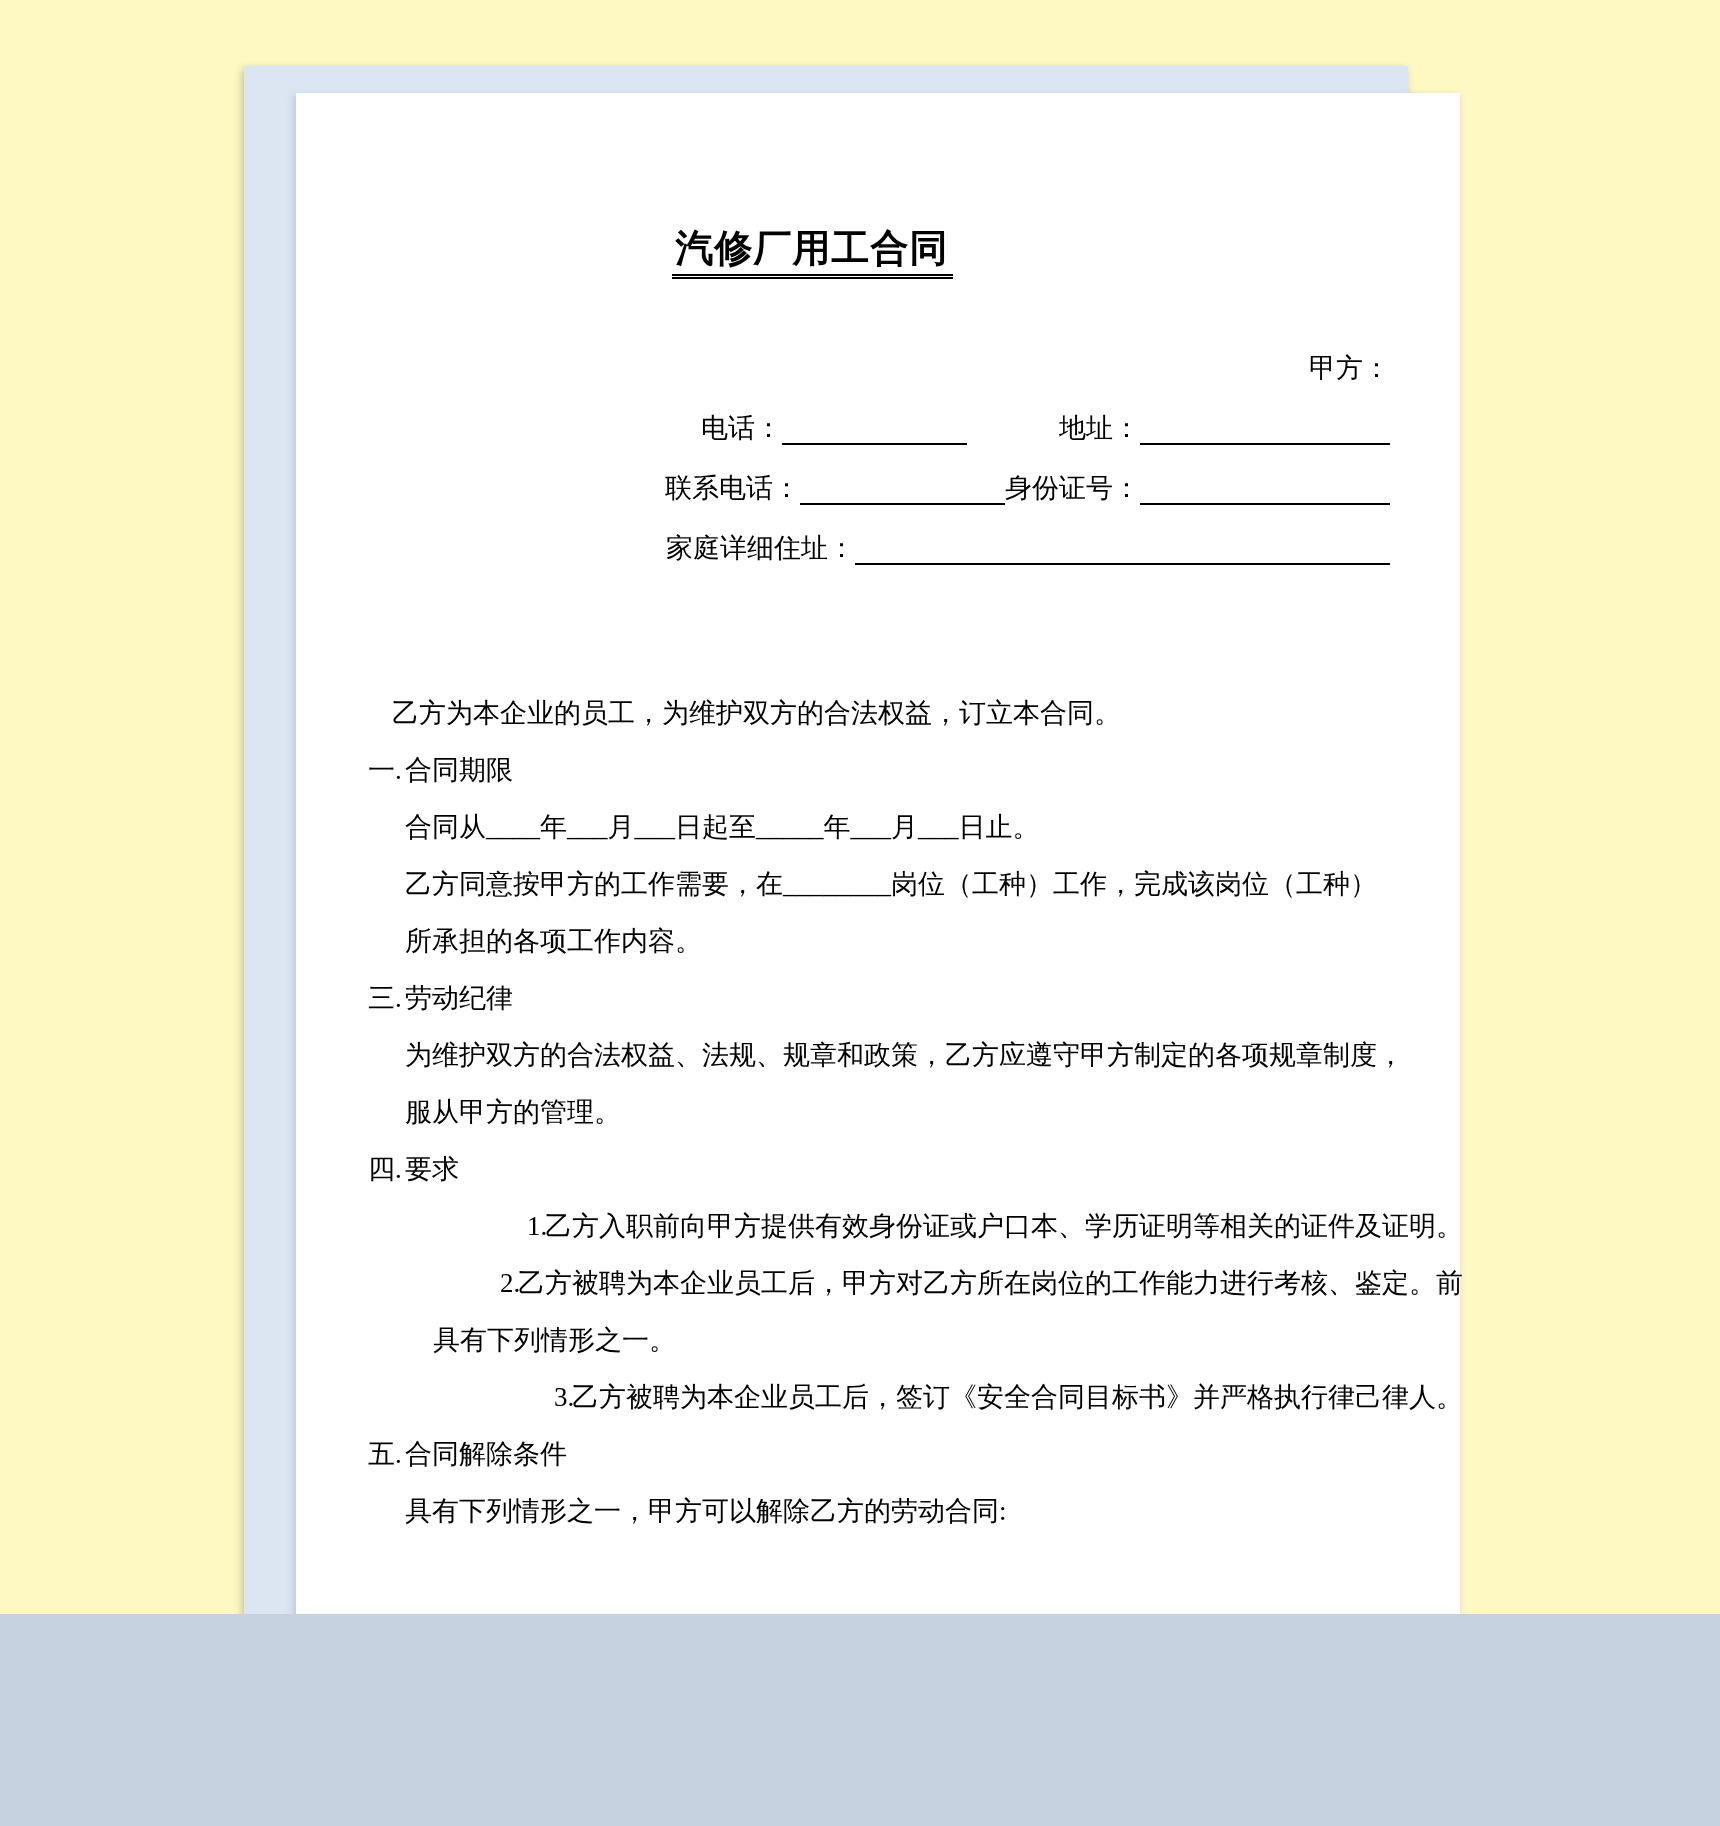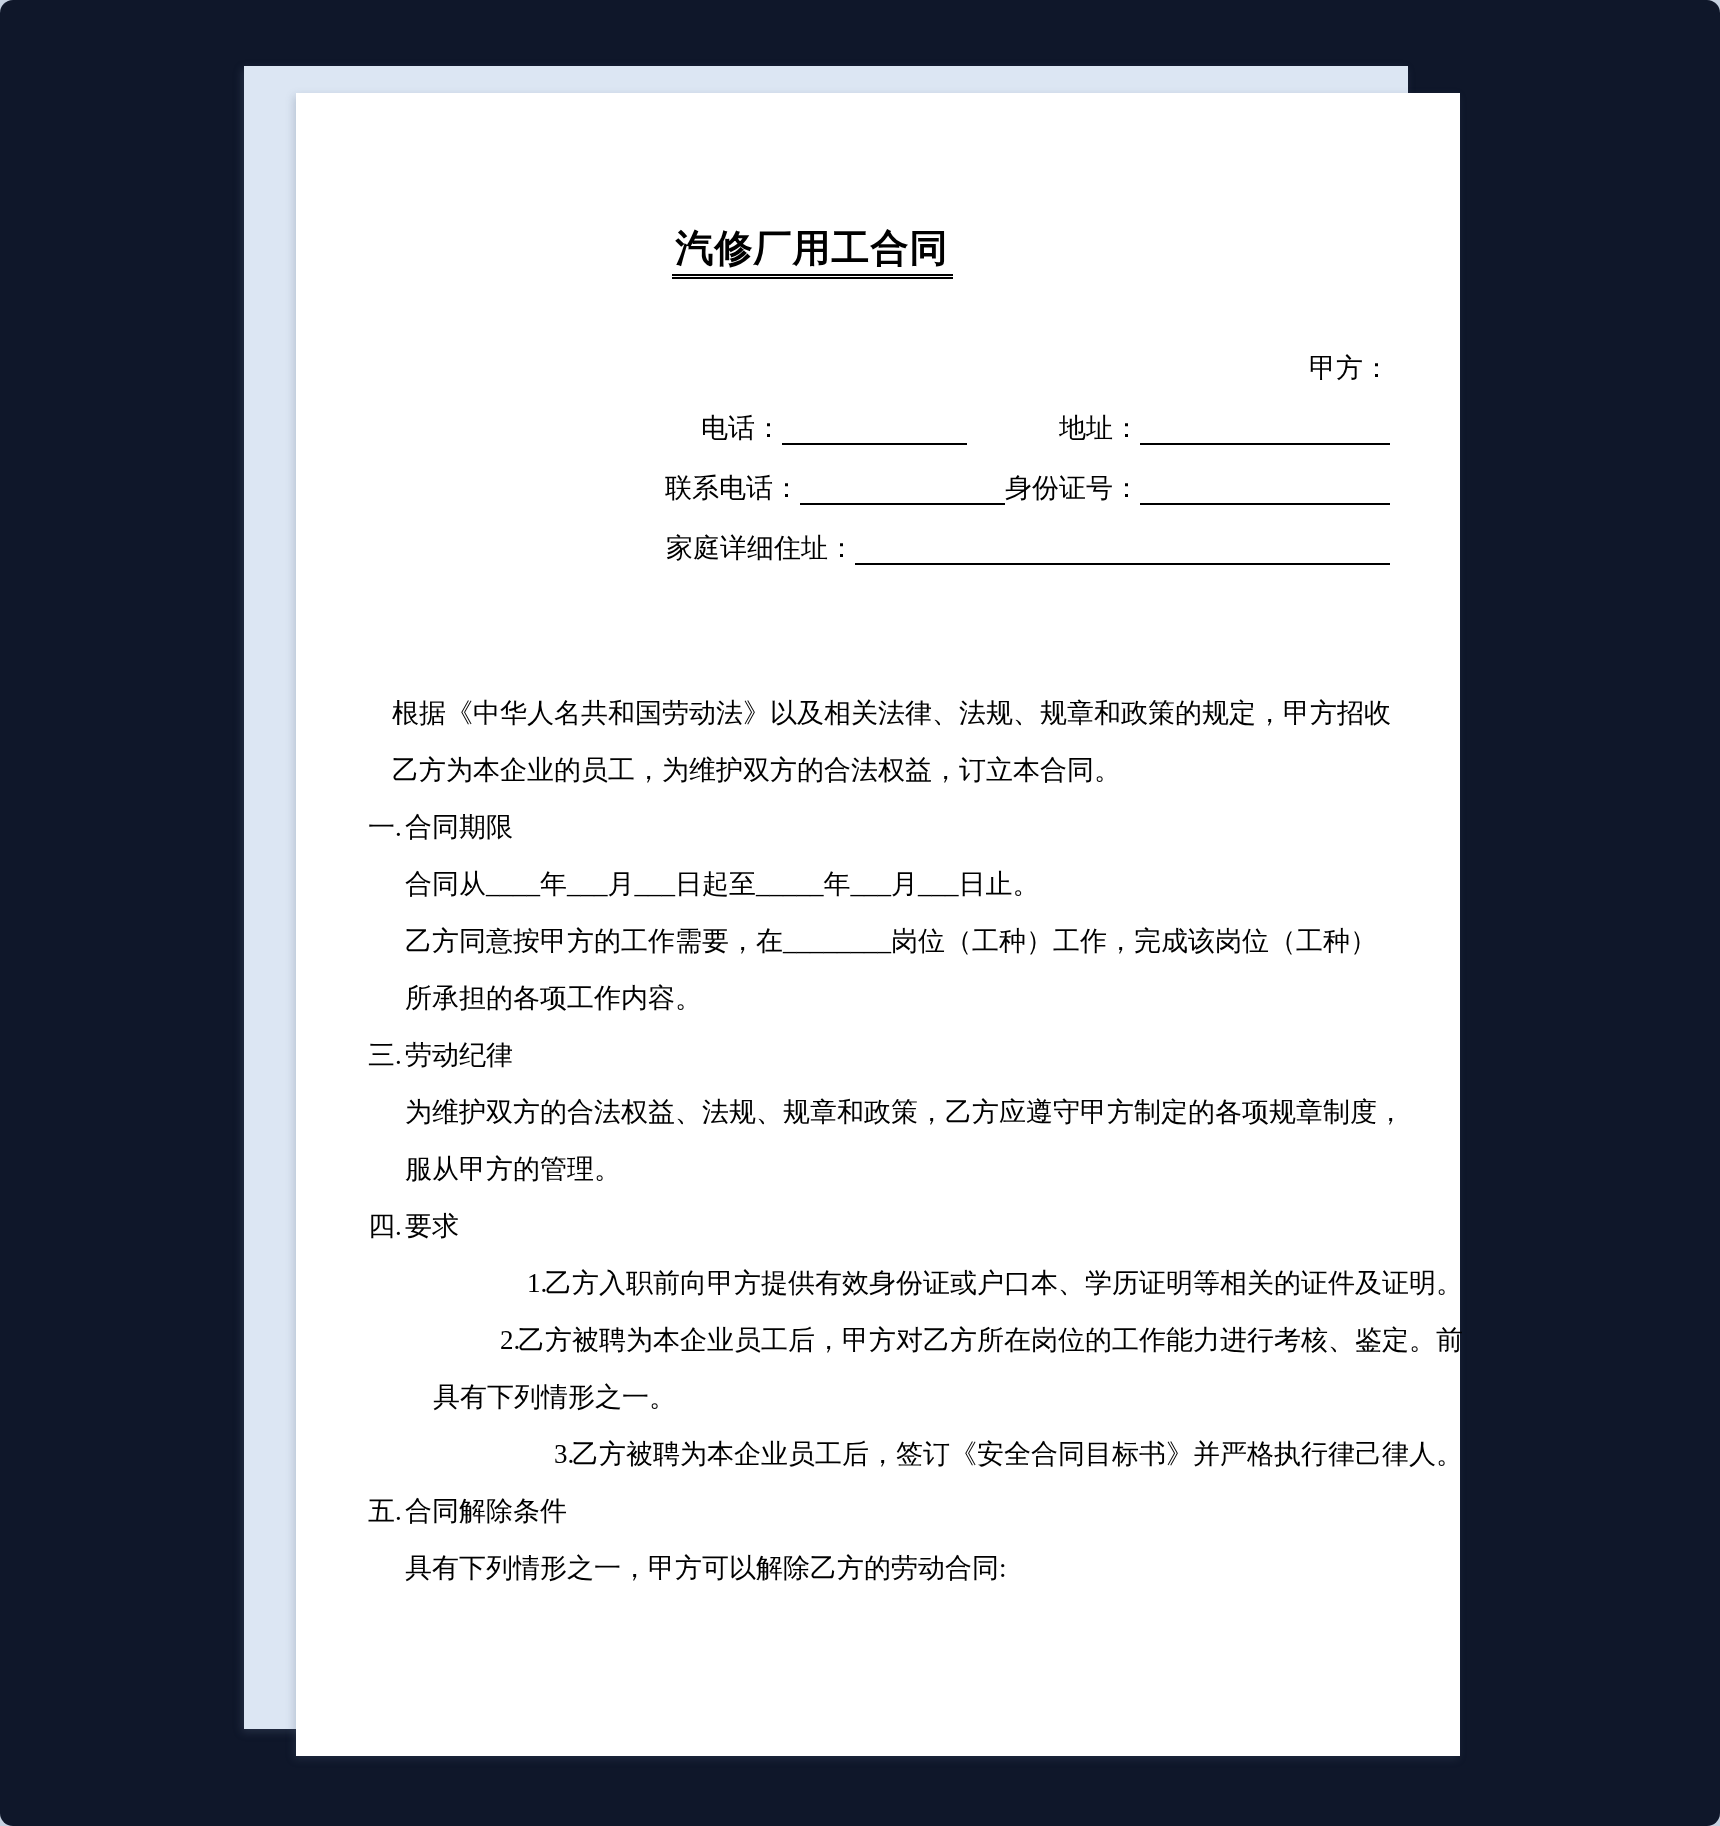--- a/index.html
+++ b/index.html
@@ -3,24 +3,23 @@
 <meta charset="utf-8">
 <style>
   html, body { margin: 0; padding: 0; }
   body {
     font-family: "Liberation Serif", "DejaVu Serif", serif;
     background: #c7d2e1;
   }
   .canvas {
     position: relative;
     width: 1720px;
-    height: 1826px;
-    background: #0f172a;
+    height: 1614px;
+    background: #fef9c3;
     overflow: hidden;
-    border-radius: 13px;
   }
   .page {
     position: absolute;
     width: 1164px;
     height: 1663px;
   }
   .page.back {
     left: 244px;
     top: 66px;
     background: #dce6f3;
@@ -100,21 +99,20 @@
   <div class="page back"></div>
   <div class="page front">
     <h1 class="title"><span class="title-inner">汽修厂用工合同</span></h1>
     <div class="form-rows" id="form-rows">
         <div class="form-row"><span class="seg-label">甲方：</span></div>
         <div class="form-row"><span class="seg-label">电话：</span><span class="seg-blank" style="width: 185px;"></span><span class="seg-gap" style="width: 92px;"></span><span class="seg-label">地址：</span><span class="seg-blank" style="width: 250px;"></span></div>
         <div class="form-row"><span class="seg-label">联系电话：</span><span class="seg-blank" style="width: 205px;"></span><span class="seg-label">身份证号：</span><span class="seg-blank" style="width: 250px;"></span></div>
         <div class="form-row"><span class="seg-label">家庭详细住址：</span><span class="seg-blank" style="width: 535px;"></span></div>
       </div>
     <div class="content" id="content">
-        <div class="line intro">根据《中华人名共和国劳动法》以及相关法律、法规、规章和政策的规定，甲方招收</div>
         <div class="line intro">乙方为本企业的员工，为维护双方的合法权益，订立本合同。</div>
         <div class="line heading"><span class="section-number">一.</span><span>合同期限</span></div>
         <div class="line body">合同从____年___月___日起至_____年___月___日止。</div>
         <div class="line body">乙方同意按甲方的工作需要，在________岗位（工种）工作，完成该岗位（工种）</div>
         <div class="line body">所承担的各项工作内容。</div>
         <div class="line heading"><span class="section-number">三.</span><span>劳动纪律</span></div>
         <div class="line body">为维护双方的合法权益、法规、规章和政策，乙方应遵守甲方制定的各项规章制度，</div>
         <div class="line body">服从甲方的管理。</div>
         <div class="line heading"><span class="section-number">四.</span><span>要求</span></div>
         <div class="line item-first"><span class="item-number">1.</span><span>乙方入职前向甲方提供有效身份证或户口本、学历证明等相关的证件及证明。</span></div>

